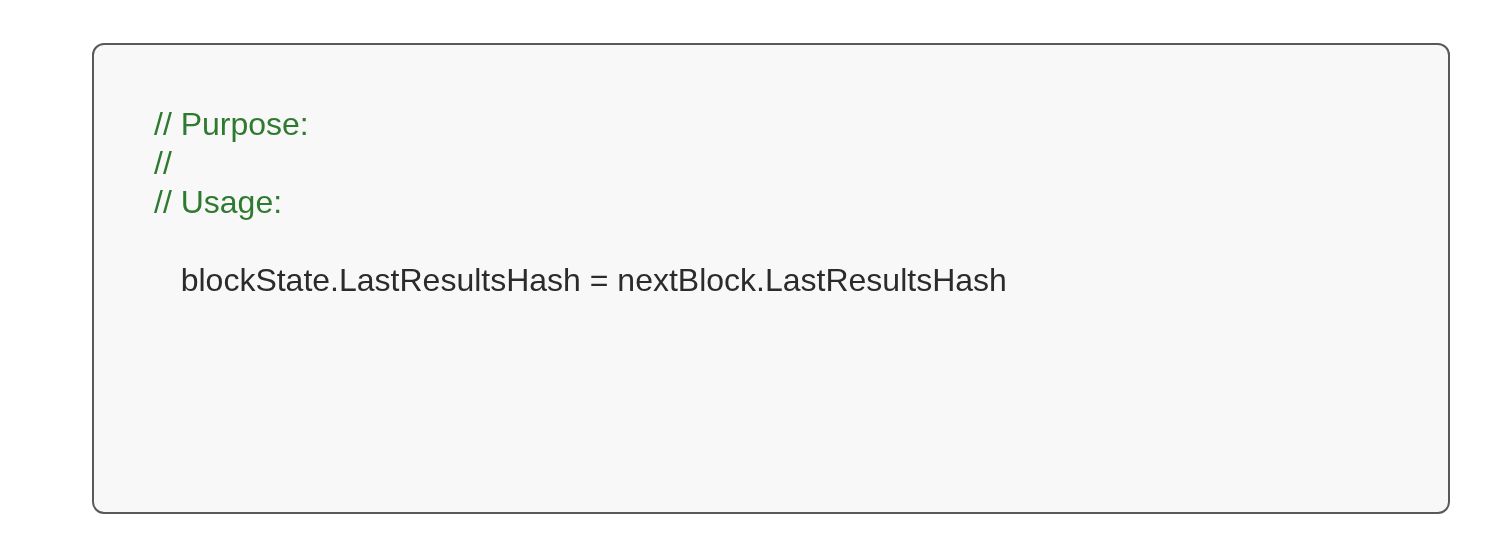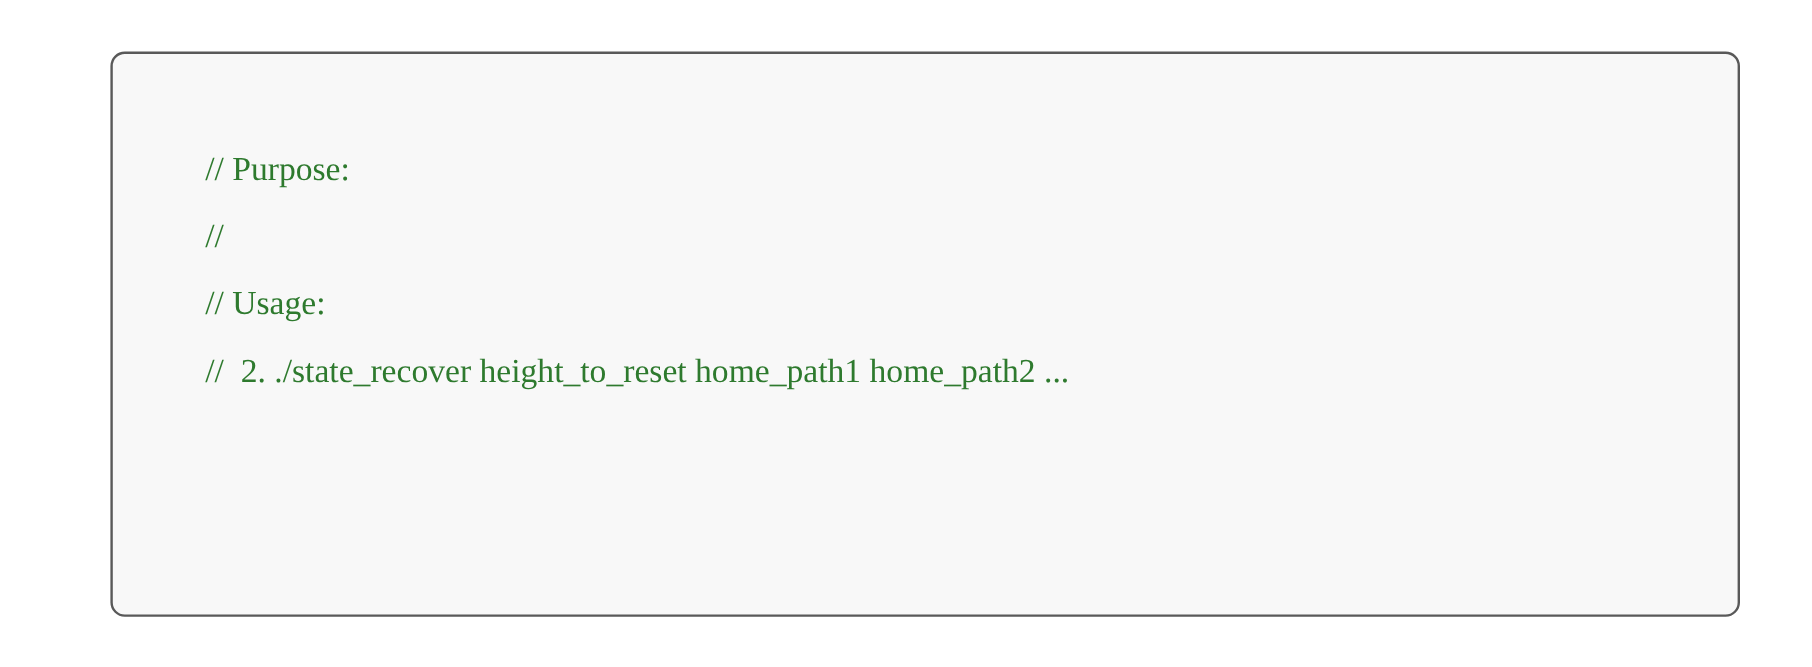--- a/index.html
+++ b/index.html
@@ -33,27 +33,27 @@
   }
   .code-body {
     position: absolute;
     left: 60px;
     top: 60px;
     right: 10px;
     margin: 0;
     padding: 0;
   }
   .code-line {
-    font-family: Liberation Serif, serif;
-    font-size: 28px;
+    font-family: Liberation Sans, sans-serif;
+    font-size: 32px;
     line-height: 39px;
     white-space: pre;
     letter-spacing: 0px;
     height: 39px;
-    margin: 17px;
+    margin: 0;
     padding: 0;
   }
   .code-line.comment {
     color: #2e7a2e;
   }
   .code-line.code {
     color: #2b2b2b;
   }
   .code-line.blank {
     color: transparent;
@@ -61,17 +61,17 @@
 </style>
 </head>
 <body>
 
 <div id="root">
   <div class="code-card">
     <div class="code-body">
         <div class="code-line comment">// Purpose:</div>
         <div class="code-line comment">//</div>
         <div class="code-line comment">// Usage:</div>
-        <div class="code-line comment">//  2. ./state_recover height_to_reset home_path1 home_path2 ...</div>
         <div class="code-line blank">&nbsp;</div>
+        <div class="code-line code">   blockState.LastResultsHash = nextBlock.LastResultsHash</div>
       </div>
   </div>
 </div>
 
 </body></html>

